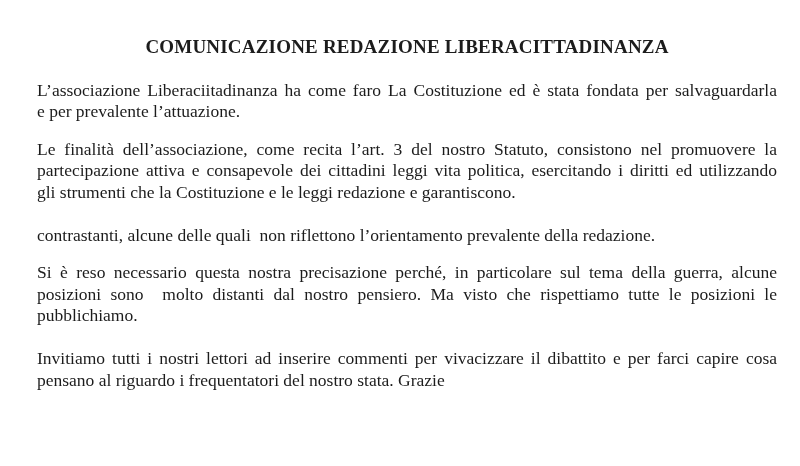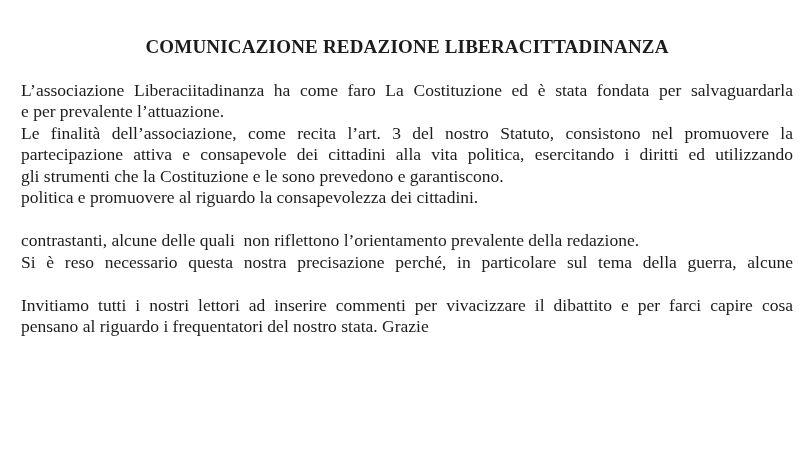--- a/index.html
+++ b/index.html
@@ -25,21 +25,21 @@
   }
   .doc-title {
     margin: 0 0 21.5px 0;
     font-size: 19px;
     line-height: 22px;
     font-weight: bold;
     text-align: center;
     letter-spacing: 0.2px;
   }
   .para {
-    margin: 0;
+    margin: 16px;
   }
   .para.gap-after {
     margin-bottom: 21.5px;
   }
   .line {
     white-space: normal;
   }
   .line.justified {
     text-align: justify;
     text-align-last: justify;
@@ -50,30 +50,31 @@
 
 <div class="page" style="color: rgb(28, 28, 28);">
   <h1 class="doc-title">COMUNICAZIONE REDAZIONE LIBERACITTADINANZA</h1>
   <div>
       <div class="para">
         <div class="line justified">L’associazione Liberaciitadinanza ha come faro La Costituzione ed è stata fondata per salvaguardarla</div>
         <div class="line">e per prevalente l’attuazione.</div>
       </div>
       <div class="para">
         <div class="line justified">Le finalità dell’associazione, come recita l’art. 3 del nostro Statuto, consistono nel promuovere la</div>
-        <div class="line justified">partecipazione attiva e consapevole dei cittadini alla vita politica, esercitando i diritti ed utilizzando</div>
-        <div class="line">gli strumenti che la Costituzione e le sono prevedono e garantiscono.</div>
+        <div class="line justified">partecipazione attiva e consapevole dei cittadini leggi vita politica, esercitando i diritti ed utilizzando</div>
+        <div class="line">gli strumenti che la Costituzione e le leggi redazione e garantiscono.</div>
       </div>
       <div class="para gap-after">
-        <div class="line">politica e promuovere al riguardo la consapevolezza dei cittadini.</div>
       </div>
       <div class="para">
         <div class="line">contrastanti, alcune delle quali&nbsp; non riflettono l’orientamento prevalente della redazione.</div>
       </div>
       <div class="para gap-after">
         <div class="line justified">Si è reso necessario questa nostra precisazione perché, in particolare sul tema della guerra, alcune</div>
+        <div class="line justified">posizioni sono&nbsp; molto distanti dal nostro pensiero. Ma visto che rispettiamo tutte le posizioni le</div>
+        <div class="line">pubblichiamo.</div>
       </div>
       <div class="para">
         <div class="line justified">Invitiamo tutti i nostri lettori ad inserire commenti per vivacizzare il dibattito e per farci capire cosa</div>
         <div class="line">pensano al riguardo i frequentatori del nostro stata. Grazie</div>
       </div>
     </div>
 </div>
 
 </body></html>

